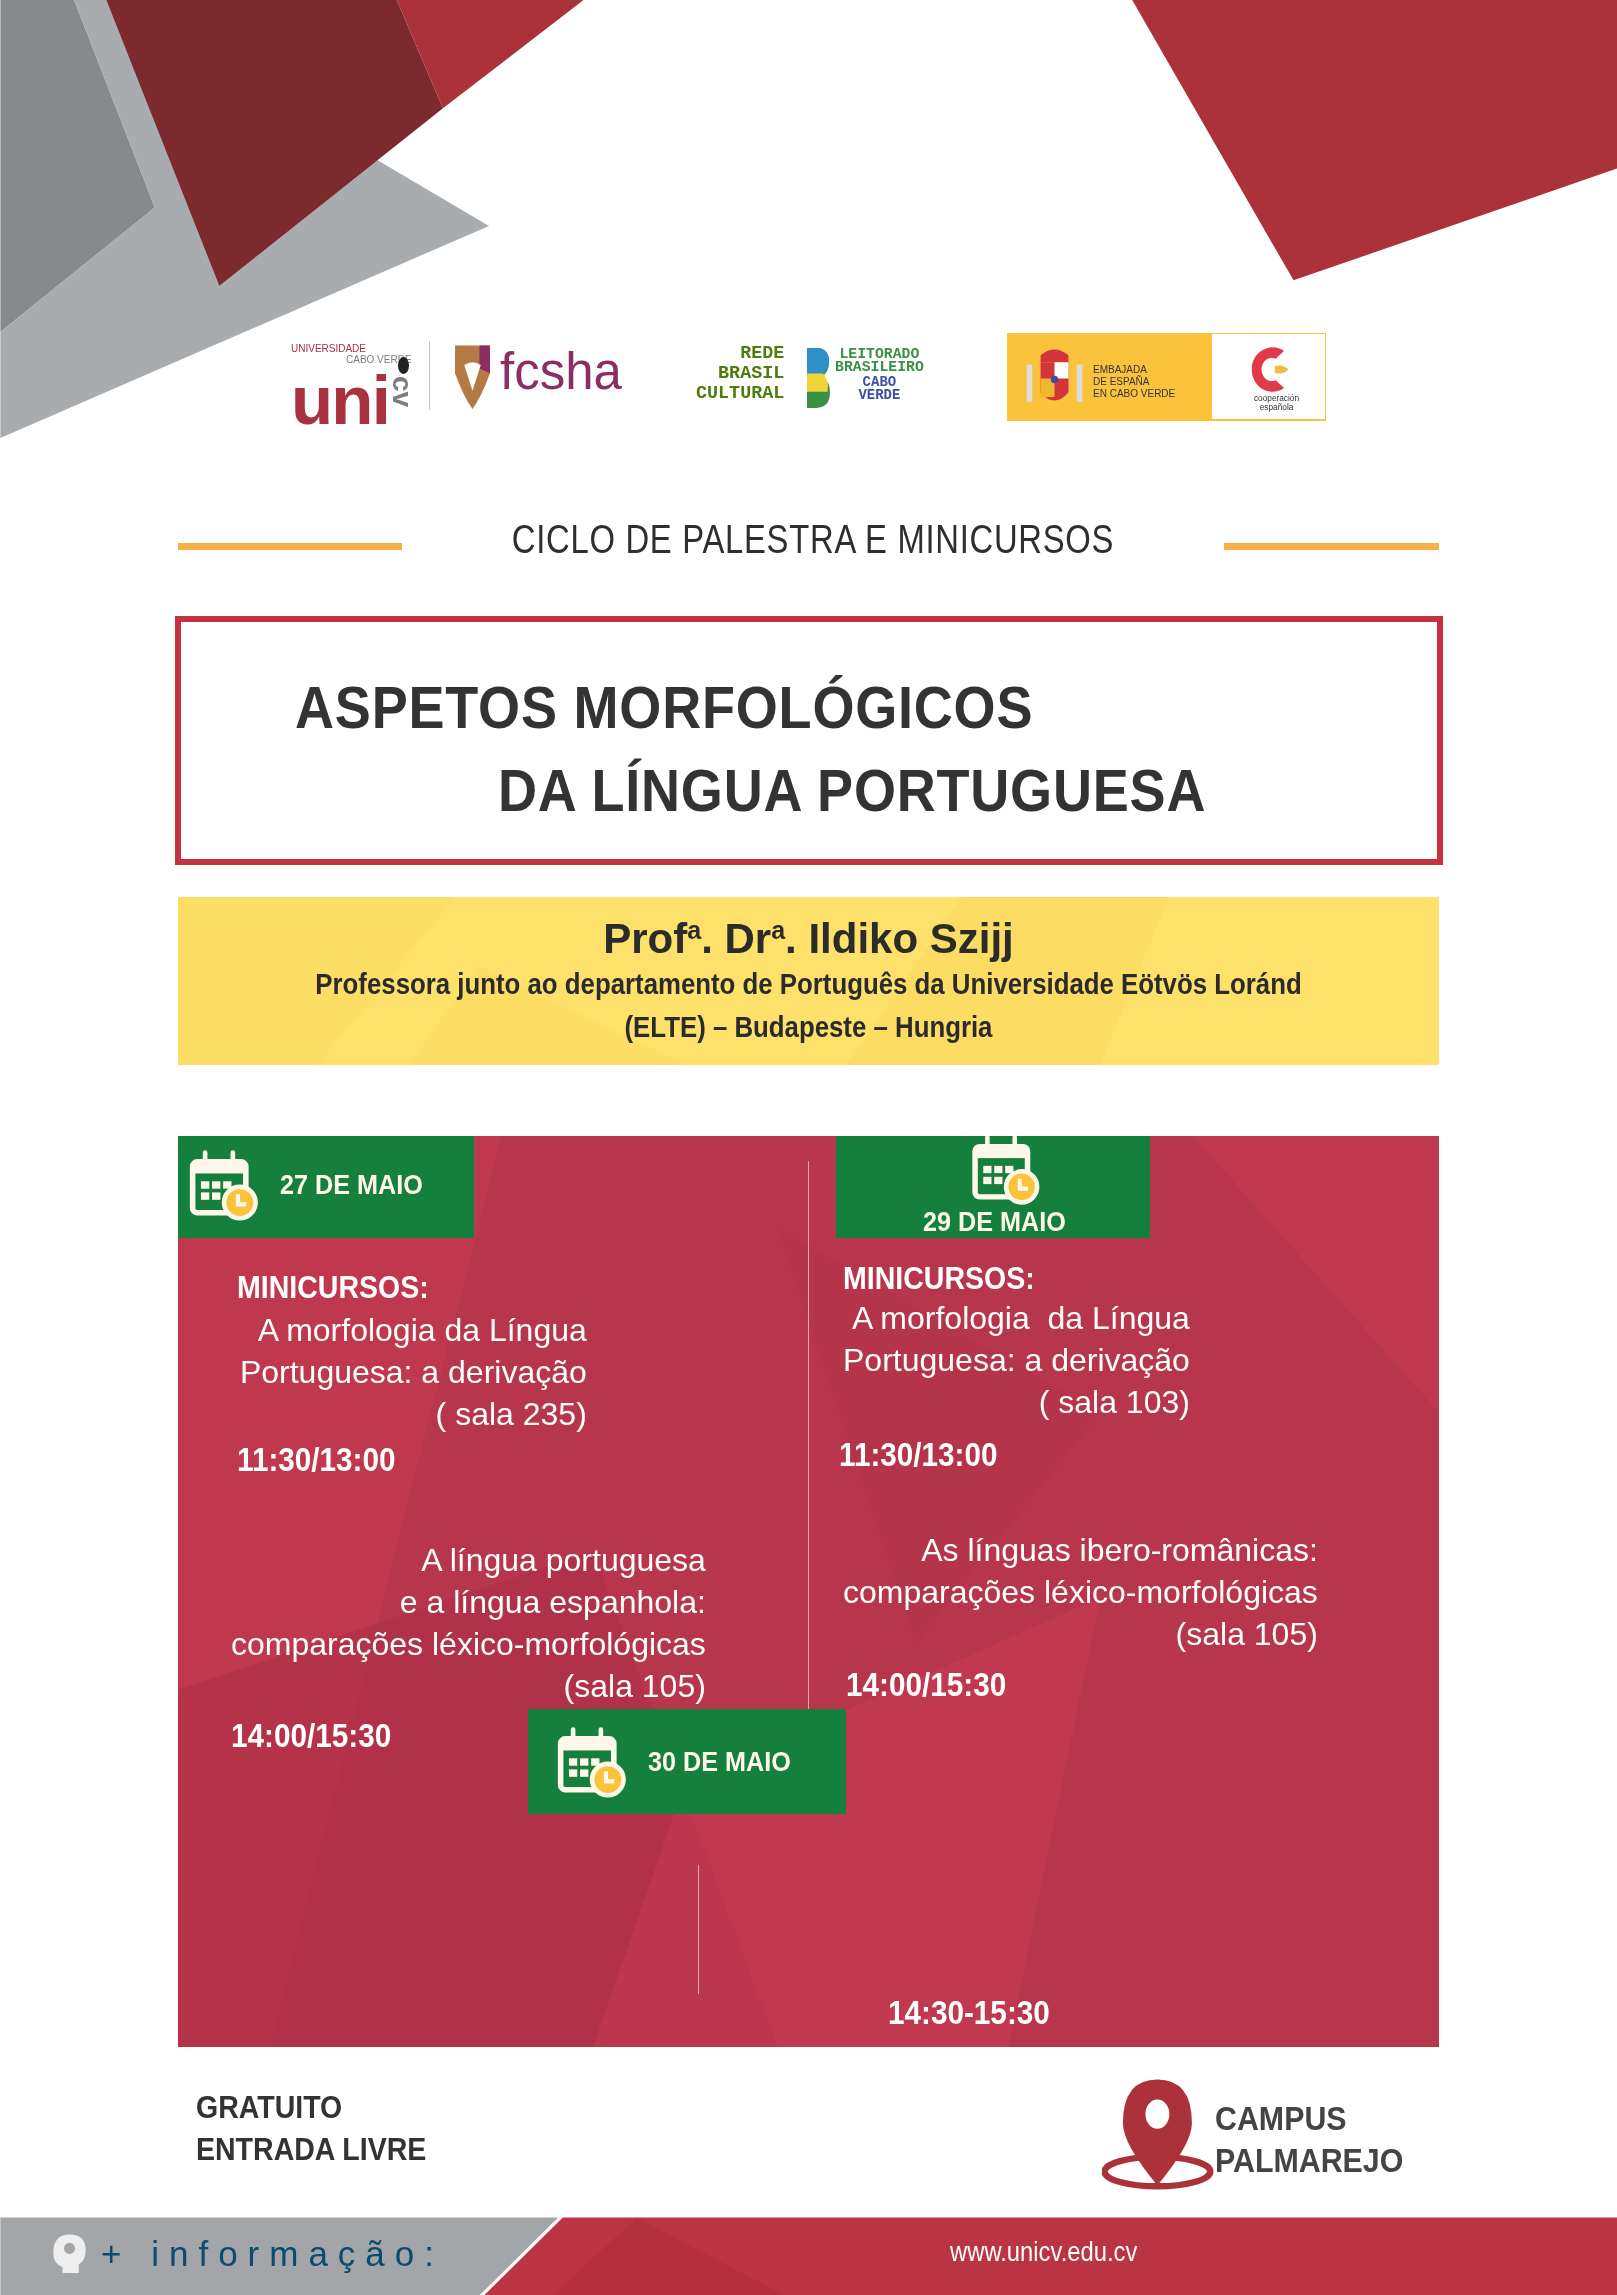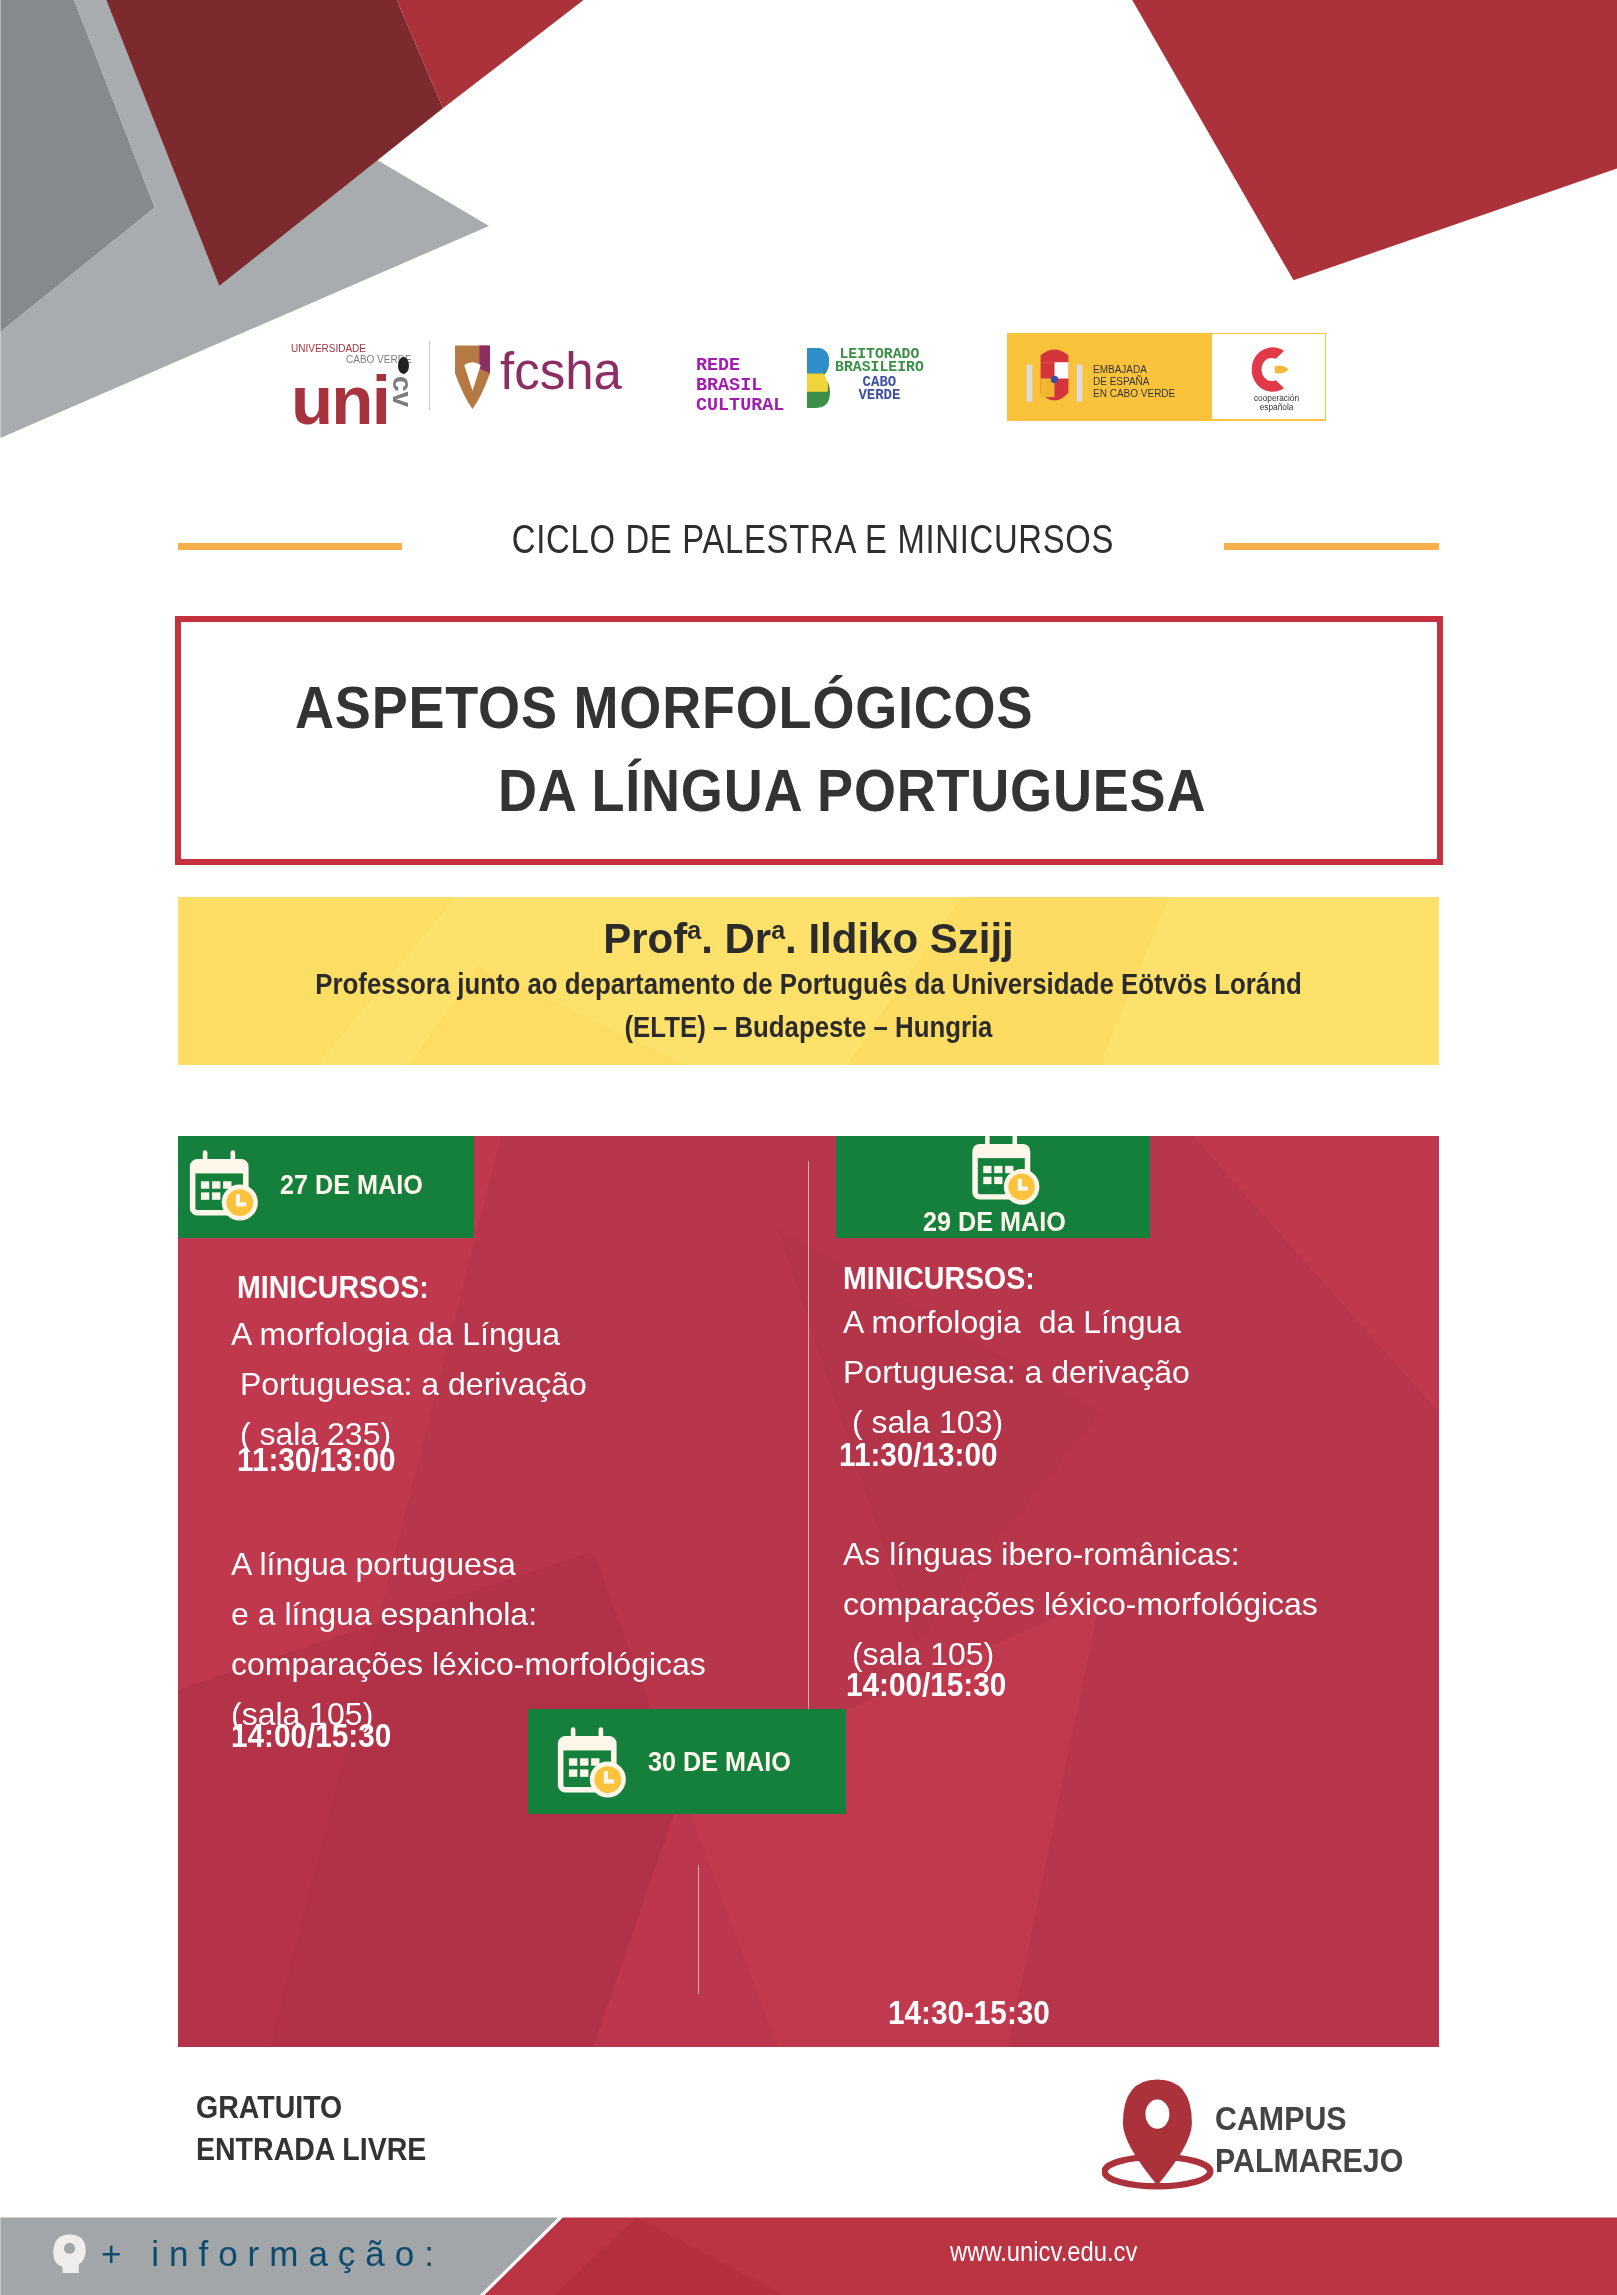--- a/index.html
+++ b/index.html
@@ -14,21 +14,21 @@
   
   .logo-unicv { left: 291px; top: 339px; width: 152px; height: 74px; }
   .logo-unicv .small1 { position: absolute; left: 0; top: 3.7px; font: 10px "Liberation Sans", sans-serif; color: #a8323e; letter-spacing: 0; }
   .logo-unicv .small2 { position: absolute; left: 13px; top: 14.8px; font: 10px "Liberation Sans", sans-serif; color: #7a7c7f; }
   .logo-unicv .uni { position: absolute; left: 0; top: 9.2px; font: bold 69px "Liberation Sans", sans-serif; color: #a8323e; letter-spacing: -1.8px; line-height: 1; }
   .logo-unicv .dot { position: absolute; left: 107px; top: 18.4px; width: 11px; height: 16.6px; border-radius: 50%; background: #222; }
   .logo-unicv .cv { position: absolute; left: 127px; top: 37px; font: bold 28px "Liberation Sans", sans-serif; color: #7a7c7f; transform: rotate(90deg); transform-origin: left top; }
   .logo-sep { left: 429px; top: 341px; width: 0.9px; height: 69px; background: #c8c8c8; }
   .logo-fcsha-shield { left: 454px; top: 341px; width: 37px; height: 69px; }
   .logo-fcsha-text { left: 500px; top: 346px; font: 51px "Liberation Sans", sans-serif; color: #8c2e64; line-height: 1; }
-  .logo-rede { left: 696px; top: 356px; font: bold 18.4px "Liberation Mono", monospace; color: #a21caf; line-height: 20px; }
+  .logo-rede { left: 696px; top: 344px; text-align: right; font: bold 18.4px "Liberation Mono", monospace; color: #4d7c0f; line-height: 20px; }
   .logo-rede-b { left: 807px; top: 348px; width: 23px; height: 60px; }
   .logo-leitorado { left: 835px; top: 348px; text-align: center; font: bold 14.8px "Liberation Mono", monospace; color: #3a9046; line-height: 13px; }
   .logo-leitorado .cv { color: #3c4fa0; display: block; margin-top: 1.8px; font-size: 14px; }
   .logo-spain { left: 1007px; top: 333px; width: 319px; height: 88px; background: #fbc33c; border: 1.4px solid #fbc33c; box-sizing: border-box; }
   .logo-spain .crest { position: absolute; left: 14px; top: 11.5px; width: 65px; height: 65px; }
   .logo-spain .txt { position: absolute; left: 85px; top: 30px; font: 10px "Liberation Sans", sans-serif; color: #333; line-height: 12px; }
   .logo-spain .coop { position: absolute; right: 0; top: 0; width: 113px; height: 85px; background: #ffffff; }
   .logo-spain .coop .c { position: absolute; left: 35px; top: 10px; width: 44px; height: 51px; }
   .logo-spain .coop .ct { position: absolute; left: 0; width: 100%; top: 60px; text-align: center; font: 8.3px "Liberation Sans", sans-serif; color: #333; line-height: 9.2px; padding-left: 8px; }
 
@@ -50,21 +50,21 @@
   .speaker-aff2 { left: 178px; top: 1010px; width: 1261px; text-align: center; font: bold 30px "Liberation Sans", sans-serif; color: #2b2b2b; transform: scaleX(0.86); transform-origin: center; }
 
   
   .sched { left: 178px; top: 1136px; width: 1261px; height: 911px; background: #b8364c; overflow: hidden; }
   .date-tag { background: #15803d; position: absolute; display: flex; align-items: center; }
   .date-tag .cal { width: 74px; height: 74px; margin-left: 28px; }
   .date-tag .lbl { margin-left: 18.4px; font: bold 28px "Liberation Sans", sans-serif; color: #fff8ea; transform: scaleX(0.9); transform-origin: left; }
   .divider { position: absolute; width: 1.4px; background: #e2a9b1; }
   .txt-w { position: absolute; color: #ffffff; font-family: "Liberation Sans", sans-serif; }
   .hdr { font-weight: bold; font-size: 31px; transform: scaleX(0.92); transform-origin: left; }
-  .body { font-size: 32px; line-height: 50px; white-space: pre; }
+  .body { font-size: 32px; line-height: 42px; white-space: pre; text-align: right; }
   .time { font-weight: bold; font-size: 33px; transform: scaleX(0.9); transform-origin: left; }
 
   
   .free { left: 196px; top: 2087px; font: bold 31px "Liberation Sans", sans-serif; color: #333; line-height: 42px; transform: scaleX(0.92); transform-origin: left; }
   .pin { left: 1102px; top: 2075px; width: 120px; height: 115px; }
   .campus { left: 1215px; top: 2098px; font: bold 33px "Liberation Sans", sans-serif; color: #444; line-height: 42px; transform: scaleX(0.92); transform-origin: left; }
 
   .info-text { left: 51px; top: 2234px; font: 35px "Liberation Sans", sans-serif; color: #0c4a6e; letter-spacing: 10px; }
   .info-icon { left: 51px; top: 2232px; width: 37px; height: 42px; }
   .url { left: 950px; top: 2236px; font: 28px "Liberation Sans", sans-serif; color: #ffffff; transform: scaleX(0.85); transform-origin: left; }

